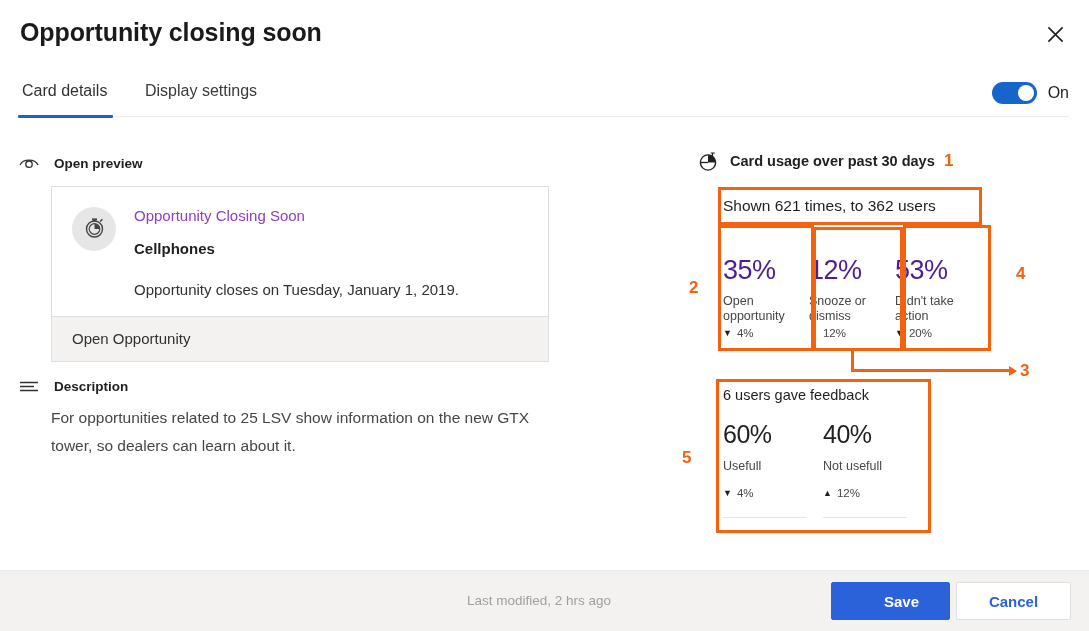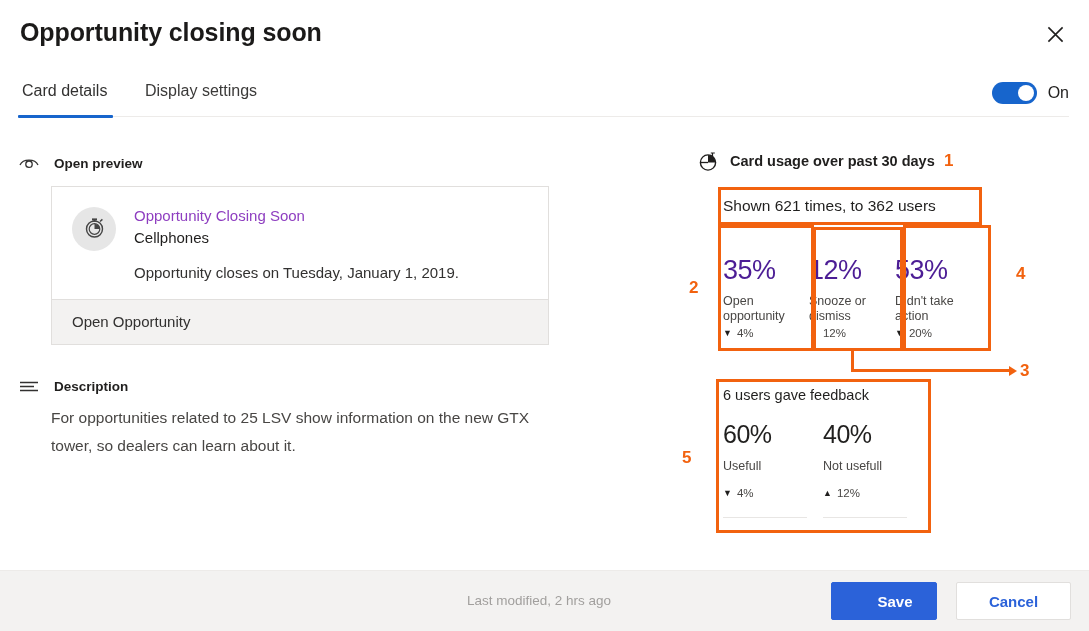--- a/index.html
+++ b/index.html
@@ -161,30 +161,30 @@
   }
   .preview-texts { flex: 1 1 auto; padding-top: 1px; }
   .preview-link {
     font-size: 15px;
     color: #8e3ec0;
     line-height: 20px;
     cursor: pointer;
   }
   .preview-sub {
     font-size: 15px;
-    font-weight: 400;
+    font-weight: 700;
     color: #201f1e;
     line-height: 22px;
-    margin-top: 1px;
+    margin-top: 12px;
   }
   .preview-desc {
     font-size: 15px;
     color: #323130;
     line-height: 20px;
-    margin-top: 14px;
+    margin-top: 20px;
   }
   .preview-action {
     border-top: 1px solid #e1dfdd;
     background: #f3f2f1;
     padding: 13px 20px 14px 20px;
     font-size: 15px;
     color: #323130;
     cursor: pointer;
   }
 
@@ -351,21 +351,21 @@
     height: 38px;
     font-size: 15px;
     font-weight: 600;
     font-family: "Liberation Sans", sans-serif;
     border-radius: 2px;
     cursor: pointer;
     box-sizing: border-box;
   }
   .btn-save {
     left: 831px;
-    width: 106px;
+    width: 119px;
     background: #2b62d9;
     color: #ffffff;
     border: 1px solid #2b62d9;
     padding-left: 28px;
   }
   .btn-cancel {
     left: 956px;
     width: 115px;
     background: #ffffff;
     color: #2b62d9;

